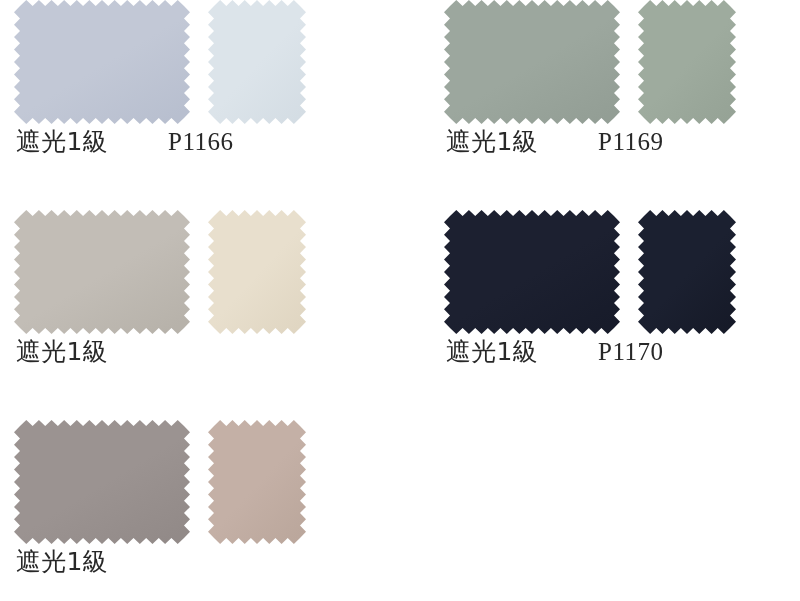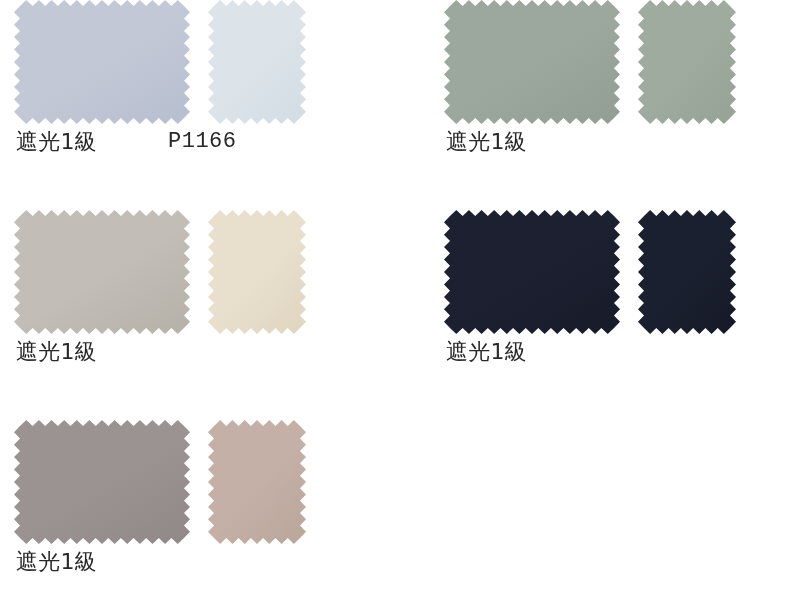--- a/index.html
+++ b/index.html
@@ -58,34 +58,34 @@
     top: 126px;
     width: 330px;
     height: 34px;
   }
 
   .label-grade,
   .label-code {
     position: absolute;
     top: 0;
     color: #282828;
-    font-size: 22px;
+    font-size: 25px;
     line-height: 32px;
     white-space: nowrap;
     letter-spacing: 0.2px;
   }
 
   .label-grade {
     left: 16px;
     font-family: "DejaVu Sans", "Liberation Sans", sans-serif;
   }
 
   .label-code {
     left: 168px;
-    font-family: Liberation Mono, monospace;
+    font-family: Liberation Serif, serif;
     letter-spacing: 0.5px;
   }
 
   
   .col-left  { left: 0px; }
   .col-right { left: 430px; }
 
   .row-1 { top: 0px; }
   .row-2 { top: 210px; }
   .row-3 { top: 420px; }
@@ -210,20 +210,21 @@
                 <stop offset="55%" stop-color="#9eab9e"></stop>
                 <stop offset="100%" stop-color="#96a396"></stop>
               </linearGradient>
             </defs>
             <polygon points="6.00,6.00 12.14,0.00 18.29,6.00 24.43,0.00 30.57,6.00 36.71,0.00 42.86,6.00 49.00,0.00 55.14,6.00 61.29,0.00 67.43,6.00 73.57,0.00 79.71,6.00 85.86,0.00 92.00,6.00 92.00,6.00 98.00,12.22 92.00,18.44 98.00,24.67 92.00,30.89 98.00,37.11 92.00,43.33 98.00,49.56 92.00,55.78 98.00,62.00 92.00,68.22 98.00,74.44 92.00,80.67 98.00,86.89 92.00,93.11 98.00,99.33 92.00,105.56 98.00,111.78 92.00,118.00 92.00,118.00 85.86,124.00 79.71,118.00 73.57,124.00 67.43,118.00 61.29,124.00 55.14,118.00 49.00,124.00 42.86,118.00 36.71,124.00 30.57,118.00 24.43,124.00 18.29,118.00 12.14,124.00 6.00,118.00 6.00,118.00 0.00,111.78 6.00,105.56 0.00,99.33 6.00,93.11 0.00,86.89 6.00,80.67 0.00,74.44 6.00,68.22 0.00,62.00 6.00,55.78 0.00,49.56 6.00,43.33 0.00,37.11 6.00,30.89 0.00,24.67 6.00,18.44 0.00,12.22" fill="url(#g7)"></polygon>
           </svg>
         </div>
       </div>
       <div class="swatch-labels">
         <span class="label-grade">遮光1級</span>
+        <span class="label-code">P1169</span>
       </div>
     </div>
     <div class="swatch-entry col-right row-2">
       <div class="swatch-pair">
         <div class="swatch-chip large">
           <svg width="176" height="124" viewBox="0 0 176 124">
             <defs>
               <linearGradient id="g8" x1="0" y1="0" x2="0.85" y2="1">
                 <stop offset="0%" stop-color="#1c2030"></stop>
                 <stop offset="55%" stop-color="#1c2030"></stop>
@@ -241,15 +242,16 @@
                 <stop offset="55%" stop-color="#1b2030"></stop>
                 <stop offset="100%" stop-color="#161a28"></stop>
               </linearGradient>
             </defs>
             <polygon points="6.00,6.00 12.14,0.00 18.29,6.00 24.43,0.00 30.57,6.00 36.71,0.00 42.86,6.00 49.00,0.00 55.14,6.00 61.29,0.00 67.43,6.00 73.57,0.00 79.71,6.00 85.86,0.00 92.00,6.00 92.00,6.00 98.00,12.22 92.00,18.44 98.00,24.67 92.00,30.89 98.00,37.11 92.00,43.33 98.00,49.56 92.00,55.78 98.00,62.00 92.00,68.22 98.00,74.44 92.00,80.67 98.00,86.89 92.00,93.11 98.00,99.33 92.00,105.56 98.00,111.78 92.00,118.00 92.00,118.00 85.86,124.00 79.71,118.00 73.57,124.00 67.43,118.00 61.29,124.00 55.14,118.00 49.00,124.00 42.86,118.00 36.71,124.00 30.57,118.00 24.43,124.00 18.29,118.00 12.14,124.00 6.00,118.00 6.00,118.00 0.00,111.78 6.00,105.56 0.00,99.33 6.00,93.11 0.00,86.89 6.00,80.67 0.00,74.44 6.00,68.22 0.00,62.00 6.00,55.78 0.00,49.56 6.00,43.33 0.00,37.11 6.00,30.89 0.00,24.67 6.00,18.44 0.00,12.22" fill="url(#g9)"></polygon>
           </svg>
         </div>
       </div>
       <div class="swatch-labels">
         <span class="label-grade">遮光1級</span>
+        <span class="label-code">P1170</span>
       </div>
     </div>
   </div>
 
 </body></html>

